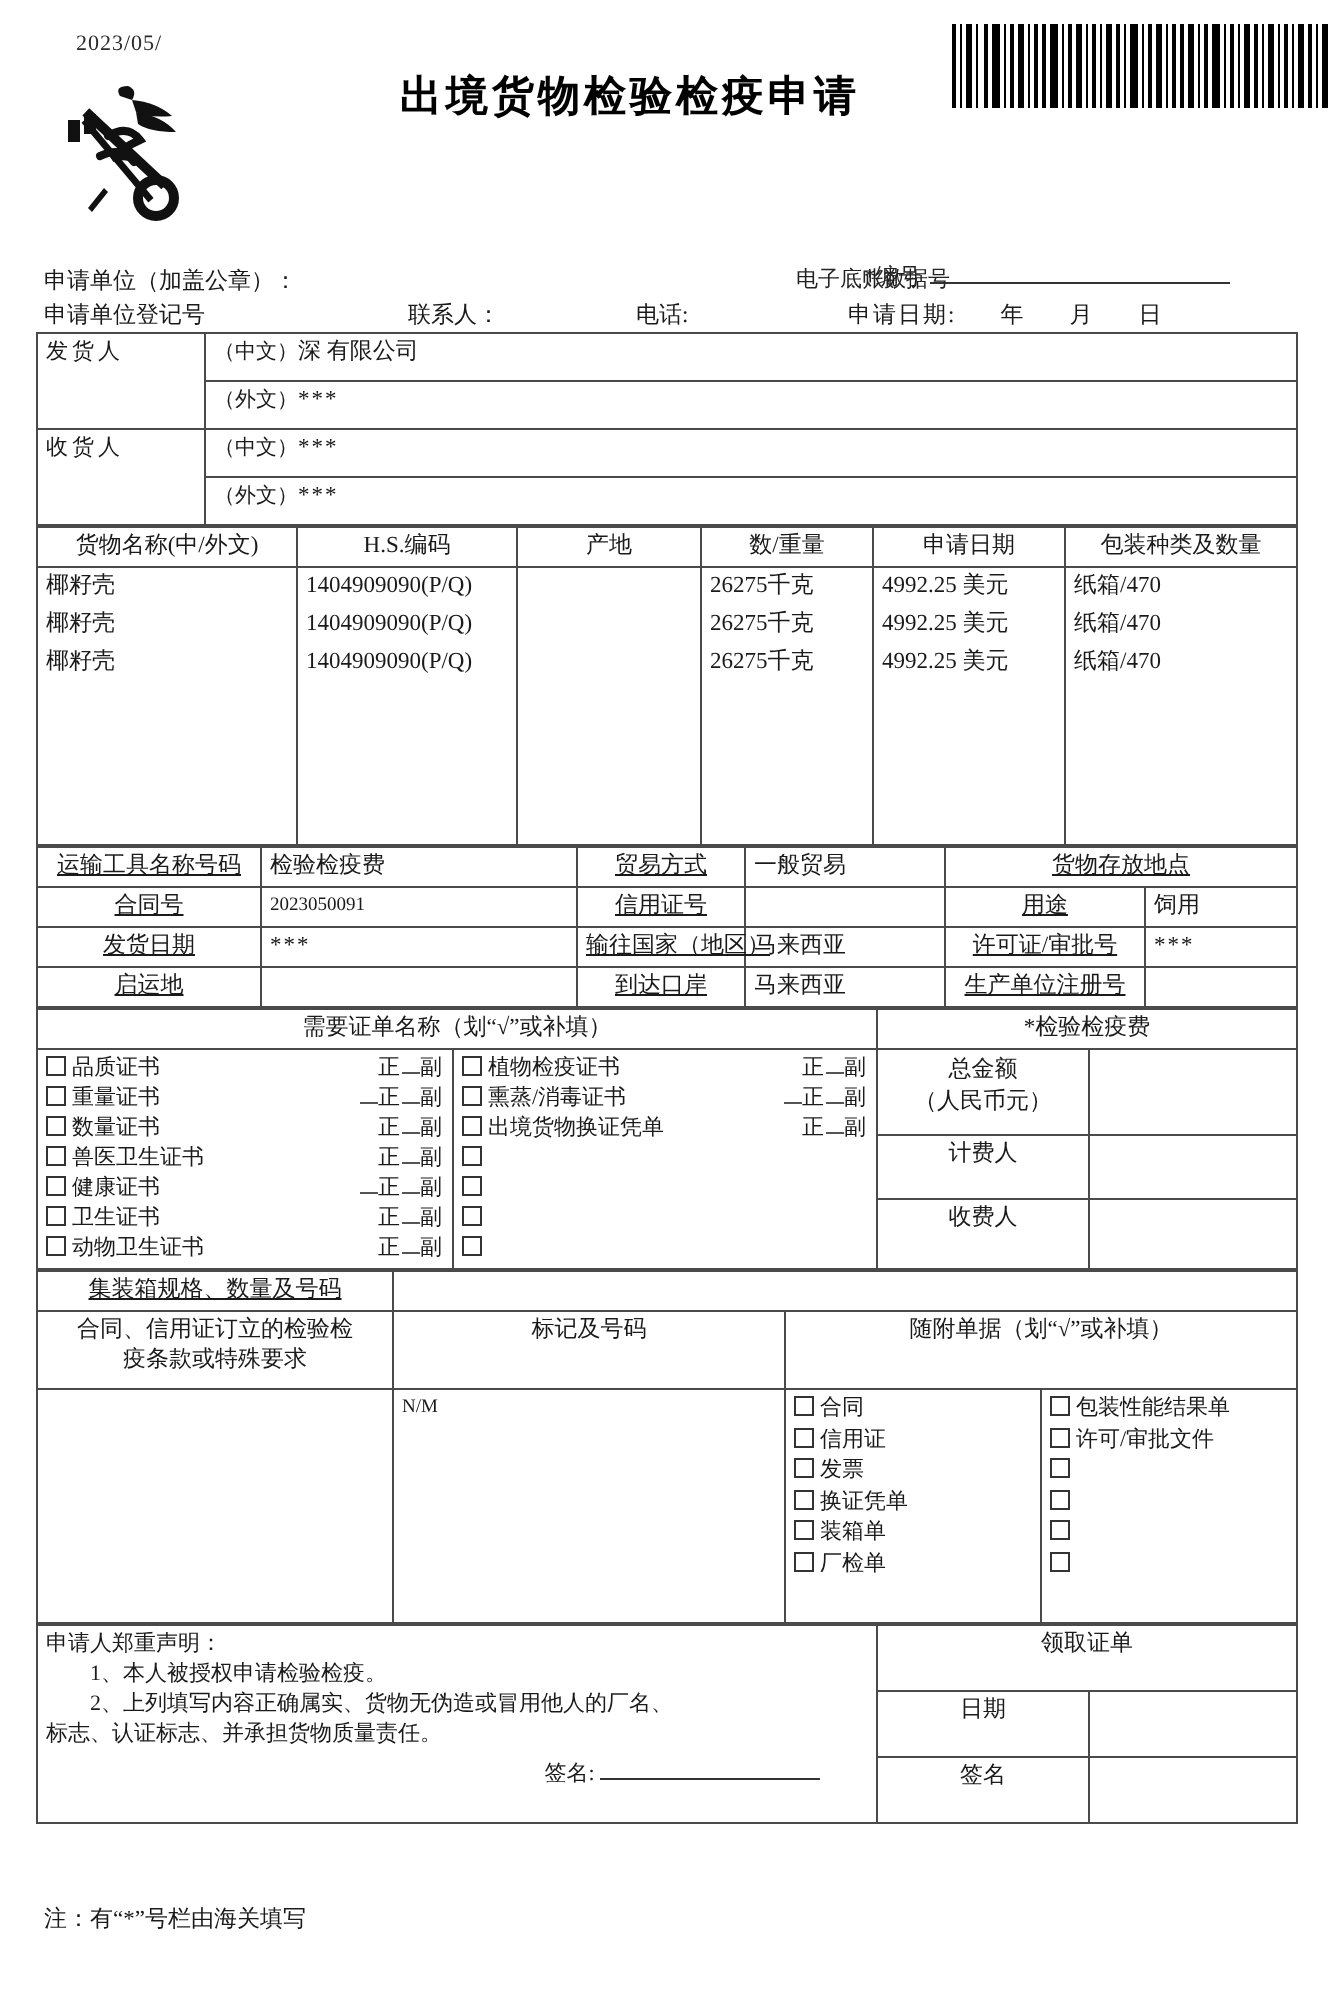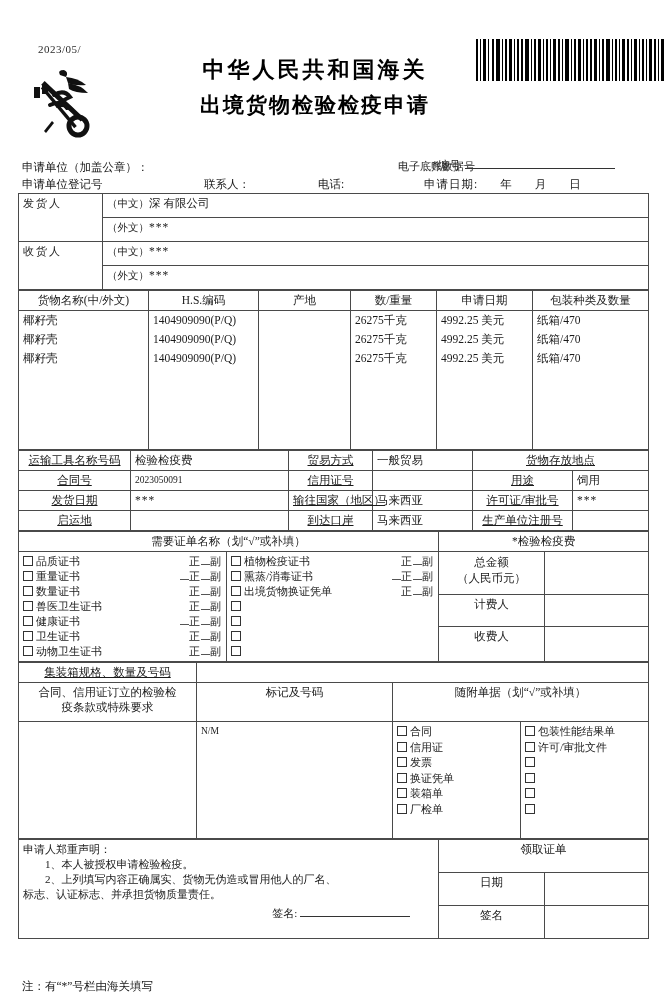--- a/index.html
+++ b/index.html
@@ -10,21 +10,21 @@
     width: 666px; height: 1000px;
     font-family: "Liberation Serif", "DejaVu Serif", serif;
     color: #1a1a1a;
     position: relative;
     overflow: hidden;
     -webkit-font-smoothing: none;
   }
   .page { position: relative; width: 666px; height: 1000px; }
 
   
-  .hdr { position: relative; height: 122px; margin-top: 27px; }
+  .hdr { position: relative; height: 122px; }
   .date-stamp {
     position: absolute; left: 38px; top: 16px;
     font-size: 11px; letter-spacing: .5px; color: #2b2b2b;
   }
   .emblem { position: absolute; left: 26px; top: 42px; width: 74px; height: 70px; }
   .title-box {
     position: absolute; left: 150px; top: 28px; width: 330px;
     text-align: center;
   }
   .title-main {
@@ -146,21 +146,20 @@
           <path d="M40 8 q12 1 20 8 q-12 1 -18 -2 z"></path>
           <path d="M42 14 q13 2 20 10 q-13 0 -19 -4 z"></path>
           <path d="M34 6 q-3 -5 4 -5 q5 2 2 7 z"></path>
 
           <path d="M18 62 l8 -10 l2 2 l-8 10 z"></path>
         </g>
       </svg>
     </div>
 
     <div class="title-box">
-      <div class="title-main">中华人民共和国海关</div>
       <div class="title-sub">出境货物检验检疫申请</div>
     </div>
 
     <div class="barcode">
       <svg viewBox="0 0 188 42" width="188" height="42" preserveAspectRatio="none">
         <g fill="#000">
           <rect x="0" y="0" width="2" height="42"></rect>
             <rect x="4" y="0" width="1" height="42"></rect>
           <rect x="7" y="0" width="3" height="42"></rect>
             <rect x="12" y="0" width="1" height="42"></rect>

